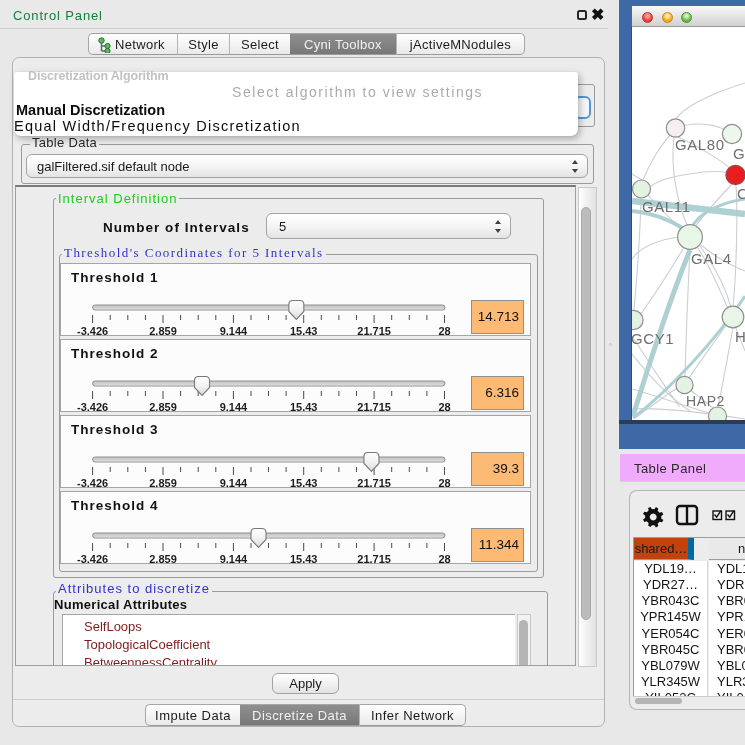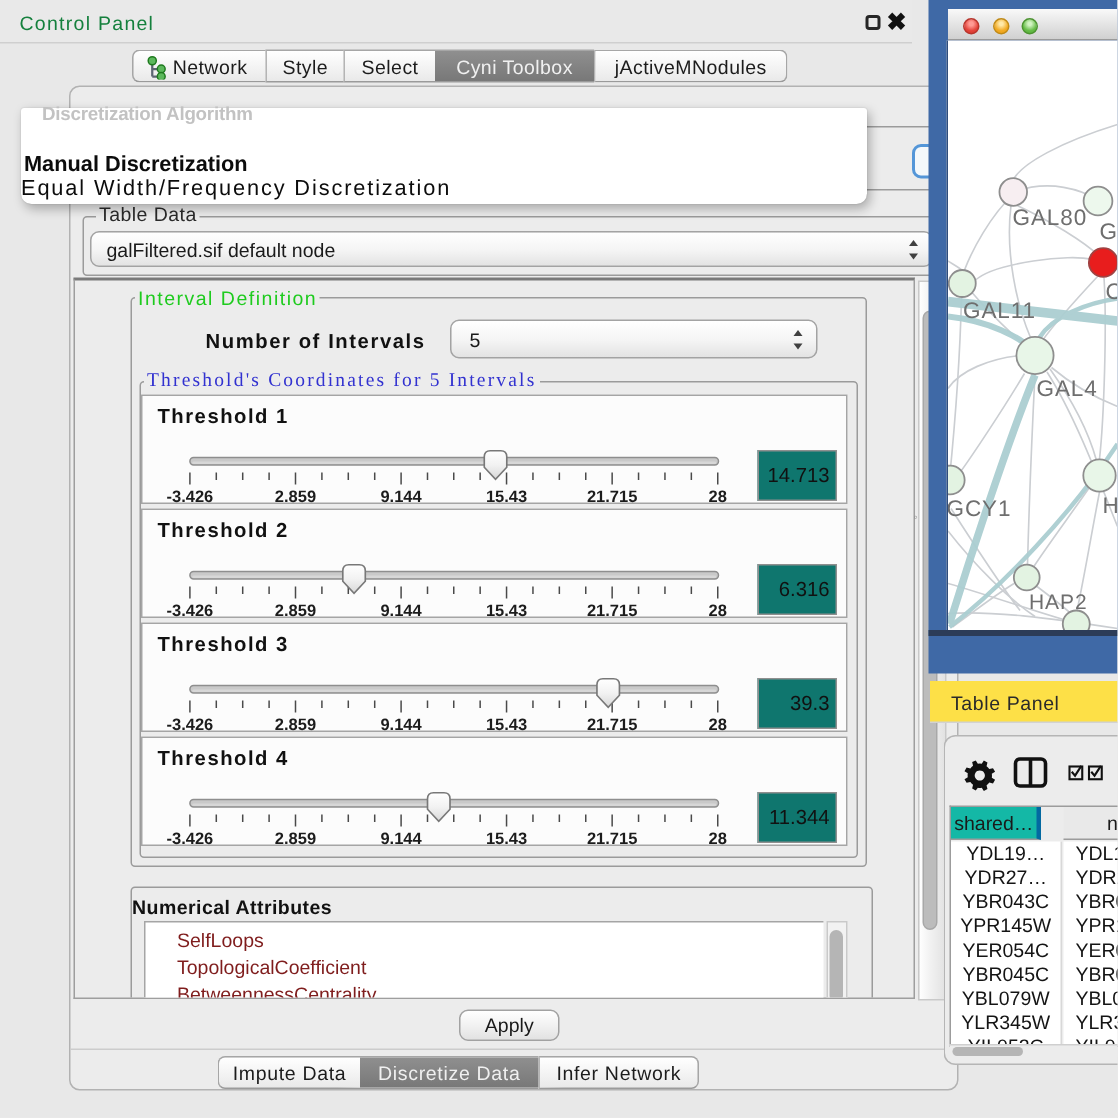--- a/index.html
+++ b/index.html
@@ -13,60 +13,60 @@
 
 
 .seg { position:absolute; height:22px; background:linear-gradient(#ffffff,#f2f2f2 60%,#e9e9e9); border-top:1px solid #a6a6a6; border-bottom:1px solid #9a9a9a; }
 .seg .lbl { position:absolute; top:3px; width:100%; text-align:center; font-size:13px; color:#1c1c1c; letter-spacing:0.3px; }
 .seg.dark { background:linear-gradient(#8f8f8f,#787878); }
 .seg.dark .lbl { color:#f0f0f0; }
 .capl { border-left:1px solid #a6a6a6; border-radius:5px 0 0 5px; }
 .capr { border-right:1px solid #a6a6a6; border-radius:0 5px 5px 0; }
 .segsep { border-left:1px solid #b4b4b4; }
 
-#mainpanel { position:absolute; left:12px; top:57px; width:593px; height:670px; background:#ececec; border:1px solid #b2b2b2; border-radius:7px;margin-left:34px; }
+#mainpanel { position:absolute; left:12px; top:57px; width:593px; height:670px; background:#ececec; border:1px solid #b2b2b2; border-radius:7px; }
 
 .grouplabel { position:absolute; font-size:13px; background:#ececec; padding:0 2px; white-space:nowrap; }
 .groupbox { position:absolute; border:1px solid #9b9b9b; border-radius:3px; }
 
 .combo { position:absolute; background:linear-gradient(#ffffff,#f4f4f4 55%,#e3e3e3); border:1px solid #a3a3a3; border-radius:6px; font-size:13px; color:#1a1a1a; }
 .combo .ctext { position:absolute; left:10px; top:4px; }
 .arrows { position:absolute; right:8px; top:50%; width:7px; height:13px; margin-top:-6.5px; }
 .arrows:before { content:""; position:absolute; left:0; top:0; border-left:3.5px solid transparent; border-right:3.5px solid transparent; border-bottom:4.5px solid #404040; }
 .arrows:after { content:""; position:absolute; left:0; bottom:0; border-left:3.5px solid transparent; border-right:3.5px solid transparent; border-top:4.5px solid #404040; }
 
 
 #viewport { position:absolute; left:2px; top:127px; width:561px; height:481px; border:1px solid #9e9e9e; border-top:2px solid #7a7a7a; background:#ececec; overflow:hidden; }
 
 
 #vscroll { position:absolute; left:565px; top:129px; width:19px; height:480px; background:linear-gradient(90deg,#ffffff,#f2f2f2 40%,#e2e2e2); border:1px solid #c9c9c9; }
 #vthumb { position:absolute; left:568px; top:149px; width:10px; height:413px; background:#bcbcbc; border:1px solid #a8a8a8; border-radius:5px; }
 
 .thpanel { position:absolute; left:44px; width:471px; height:73px; background:#fcfcfc; border:1px solid #a5a5a5; }
 
 .thtitle { position:absolute; left:10px; top:6px; font-size:13.5px; font-weight:bold; letter-spacing:1.0px; color:#111; }
-.thval { position:absolute; left:410px; top:36px; width:53px; height:34px; background:#0f766e; border:1.5px solid #8f8f8f; font-size:13.5px; color:#111; text-align:right; line-height:31px; padding-right:4px; }
+.thval { position:absolute; left:410px; top:36px; width:53px; height:34px; background:#fdba74; border:1.5px solid #8f8f8f; font-size:13.5px; color:#111; text-align:right; line-height:31px; padding-right:4px; }
 
 #applybtn { position:absolute; left:259px; top:615px; width:67px; height:21px; background:linear-gradient(#ffffff,#f0f0f0 55%,#e2e2e2); border:1px solid #a2a2a2; border-radius:6px; text-align:center; font-size:13px; color:#1a1a1a; line-height:19px; }
 
 
 #popup { position:absolute; left:14px; top:72px; width:564px; height:64px; background:#ffffff; border-radius:2px 2px 7px 7px; box-shadow:2px 3px 7px rgba(0,0,0,0.28), 0 0 1px rgba(0,0,0,0.2); }
 #popup .ghost { position:absolute; left:14px; top:-3px; font-size:12.5px; font-weight:bold; letter-spacing:-0.15px; color:#c2c2c2; }
 #popup .prompt { position:absolute; left:218px; top:12px; font-size:14px; letter-spacing:1.55px; color:#ababab; }
 #popup .row1 { position:absolute; left:2px; top:30px; font-size:14.5px; font-weight:bold; color:#0c0c0c; }
 #popup .row2 { position:absolute; left:0px; top:46px; font-size:14.5px; letter-spacing:1.25px; color:#0c0c0c; }
 
 
 #netwin { position:absolute; left:619px; top:0; width:126px; height:449px; background:#3f69a6; }
 #nettitle { position:absolute; left:13px; top:6px; width:113px; height:21px; background:linear-gradient(#f9f9f9,#d0d0d0); border-bottom:1px solid #9a9a9a; }
 .light { position:absolute; top:6px; width:11px; height:11px; border-radius:50%; }
 #netcanvas { position:absolute; left:12px; top:27px; width:114px; height:393px; background:#ffffff; overflow:hidden; border-left:1.5px solid #2f4d7c; }
 #netshadow { position:absolute; left:0px; top:420px; width:126px; height:4px; background:#2c3c57; }
 
-#tablepanelbar { position:absolute; left:620px; top:454px; width:125px; height:28px; background:#fde047; border-bottom:1px solid #d2d2d2; }
+#tablepanelbar { position:absolute; left:620px; top:454px; width:125px; height:28px; background:#f0abfc; border-bottom:1px solid #d2d2d2; }
 #tablepanelbar .t { position:absolute; left:14px; top:7px; font-size:13px; color:#2a2a2a; letter-spacing:0.4px; }
 
 #tablecontainer { position:absolute; left:629px; top:490px; width:130px; height:220px; background:#ececec; border:1px solid #b5b5b5; border-radius:8px 0 0 8px; border-right:none; }
 
 </style>
 </head>
 <body>
 
 <div id="titlebar">
   <div class="t">Control Panel</div>
@@ -306,38 +306,40 @@
             <text x="242.7" y="34.5" text-anchor="middle">15.43</text>
             <text x="313.1" y="34.5" text-anchor="middle">21.715</text>
             <text x="383.5" y="34.5" text-anchor="middle">28</text>
           </g>
           <path d="M 190.00752879781072,4.5 Q 190.00752879781072,0.5 194.00752879781072,0.5 L 201.00752879781072,0.5 Q 205.00752879781072,0.5 205.00752879781072,4.5 L 205.00752879781072,11.5 L 197.50752879781072,19.5 L 190.00752879781072,11.5 Z" fill="url(#thumbgrad)" stroke="#787878" stroke-width="1.1"></path>
         </svg>
   <div class="thval">11.344</div>
 </div>
 
     <div class="groupbox" style="left:37px; top:404px; width:495px; height:100px;"></div>
+    <div class="grouplabel" style="left:40px; top:394px; color:#3232d0; letter-spacing:1.0px;">Attributes to discretize</div>
     <div style="position:absolute; left:38px; top:410px; font-size:13px; font-weight:bold; letter-spacing:0.3px; color:#111;">Numerical Attributes</div>
 
     <div style="position:absolute; left:46px; top:427px; width:453px; height:54px; background:#ffffff; border:1px solid #a5a5a5; border-right:none;"></div>
     <div style="position:absolute; left:68px; top:431px; font-size:13px; color:#7f1d1d; line-height:18.2px;">SelfLoops<br>TopologicalCoefficient<br>BetweennessCentrality</div>
     <div style="position:absolute; left:501px; top:427px; width:14px; height:54px; background:#f2f2f2; border:1px solid #c9c9c9;"></div>
     <div style="position:absolute; left:503px; top:433px; width:9px; height:48px; background:#b5b5b5; border-radius:4.5px;"></div>
   </div>
 
   <div id="vscroll"></div>
   <div id="vthumb"></div>
 
   <div id="applybtn">Apply</div>
 
   <div style="position:absolute; left:0; top:641px; width:100%; height:1px; background:#cccccc;"></div>
 </div>
 
 <div id="popup">
   <div class="ghost">Discretization Algorithm</div>
+  <div class="prompt">Select algorithm to view settings</div>
   <div class="row1">Manual Discretization</div>
   <div class="row2">Equal Width/Frequency Discretization</div>
 </div>
 
 <div class="seg capl" style="left:145px; top:704px; width:95px;">
     <div class="lbl" style="letter-spacing:0.45px;">Impute Data</div>
   </div>
 <div class="seg dark" style="left:240px; top:704px; width:119px;">
     <div class="lbl" style="letter-spacing:0.45px;">Discretize Data</div>
   </div>
@@ -428,20 +430,20 @@
     <line x1="51" y1="5" x2="51" y2="23" stroke="#111" stroke-width="2.4"></line>
     <g stroke="#111" stroke-width="1.4" fill="none">
       <rect x="77" y="10" width="8.5" height="8.5"></rect>
       <path d="M78.5,13.5 l2.2,2.6 4.2,-6.5"></path>
       <rect x="90" y="10" width="8.5" height="8.5"></rect>
       <path d="M91.5,13.5 l2.2,2.6 4.2,-6.5"></path>
     </g>
   </svg>
 
   <div style="position:absolute; left:3px; top:46px; width:130px; height:161px; border:1px solid #9c9c9c; border-right:none; overflow:hidden;">
-    <div style="position:absolute; left:0; top:0; width:60px; height:22px; background:#14b8a6; border-right:3px solid #0369a1; border-bottom:1px solid #9c9c9c; text-align:center; font-size:13px; color:#1a1a1a; line-height:22px;">shared…</div>
+    <div style="position:absolute; left:0; top:0; width:60px; height:22px; background:#c2410c; border-right:6px solid #0369a1; border-bottom:1px solid #9c9c9c; text-align:center; font-size:13px; color:#1a1a1a; line-height:22px;">shared…</div>
     <div style="position:absolute; left:75px; top:0; width:60px; height:22px; background:#e9e9e9; border-bottom:1px solid #9c9c9c; font-size:13px; color:#1a1a1a; line-height:22px; padding-left:29px;">na</div>
     <div style="position:absolute; left:0; top:23px; width:74px; height:138px; background:#ffffff; border-right:1px solid #d8d8d8; text-align:center; font-size:13px; color:#141414; line-height:16.15px;">YDL19…<br>YDR27…<br>YBR043C<br>YPR145W<br>YER054C<br>YBR045C<br>YBL079W<br>YLR345W<br>YIL052C</div>
     <div style="position:absolute; left:75px; top:23px; width:60px; height:138px; background:#ffffff; font-size:13px; color:#141414; line-height:16.15px; padding-left:8px;">YDL1<br>YDR2<br>YBR0<br>YPR1<br>YER0<br>YBR0<br>YBL0<br>YLR3<br>YIL0</div>
   </div>
   <div style="position:absolute; left:3px; top:205px; width:127px; height:9px; background:#ececec; border-top:1px solid #cfcfcf;"></div>
   <div style="position:absolute; left:5px; top:207px; width:47px; height:6px; background:#b5b5b5; border-radius:3px;"></div>
 </div>
 
 </body></html>

